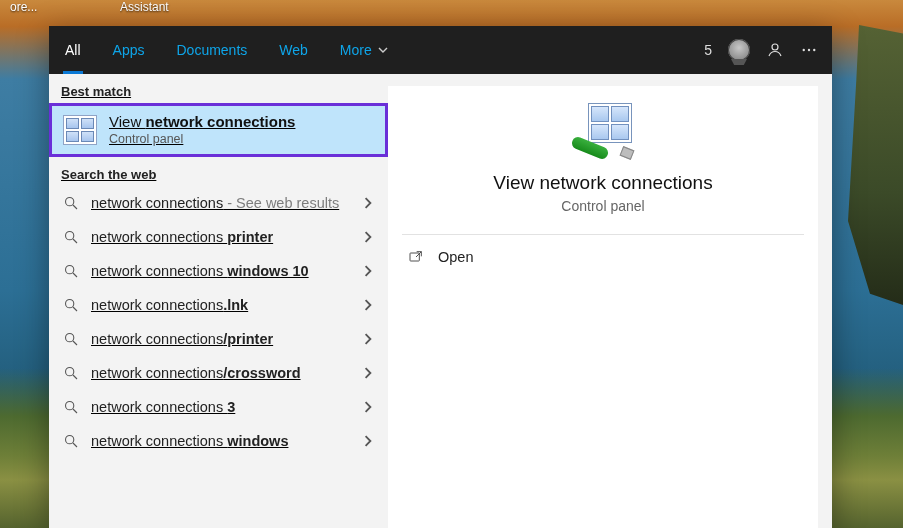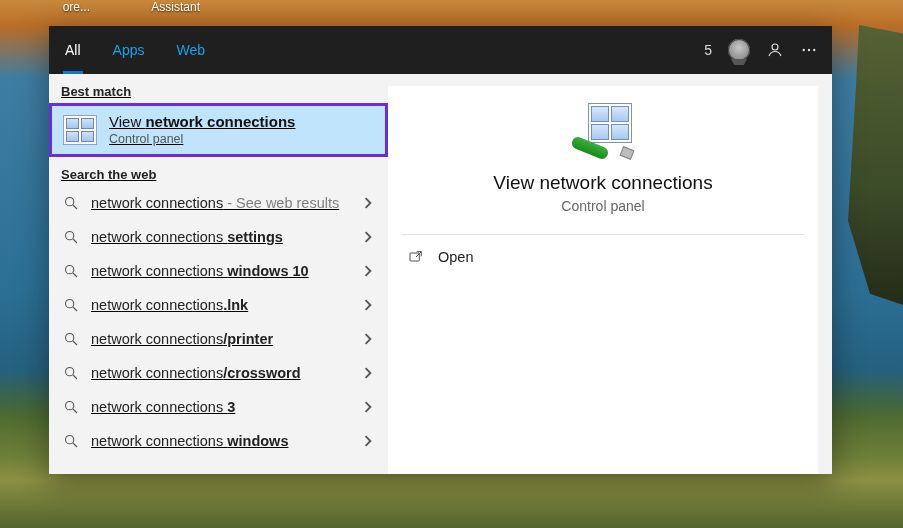--- a/index.html
+++ b/index.html
@@ -18,25 +18,25 @@
   .wallpaper::after{
     content:""; position:absolute; left:0; right:0; bottom:0; height:160px;
     background:linear-gradient(180deg,transparent 0%,#4d6a30 30%,#6e7f38 55%,#8a9043 70%,#55632e 100%);
   }
 
   .desktop-icons {
     position:absolute; top:0; left:0; display:flex; gap:30px; padding:0 10px;
   }
   .desktop-icon {
     color:#fff; font-size:12px; text-shadow:0 1px 2px rgba(0,0,0,.7);
-    text-align:right; width:80px; overflow:hidden; white-space:nowrap; text-overflow:ellipsis;
+    text-align:left; width:80px; overflow:hidden; white-space:nowrap; text-overflow:ellipsis;
   }
 
   .search-panel {
-    position:absolute; left:49px; top:26px; width:783px; height:448px;
+    position:absolute; left:49px; top:26px; width:783px; height:502px;
     background:#fff; box-shadow:0 8px 30px rgba(0,0,0,.4);
     display:flex; flex-direction:column;
   }
 
   .top-bar {
     height:48px; background:#1f1f1f; color:#ddd;
     display:flex; align-items:stretch; position:relative;
   }
   .tabs { display:flex; align-items:stretch; }
   .tab {
@@ -129,21 +129,30 @@
 <div class="desktop-icons">
   <div class="desktop-icon">ore...</div>
   <div class="desktop-icon">Assistant</div>
 </div>
 
 <div class="search-panel">
   <div class="top-bar">
     <div class="tabs">
       <div class="tab active">All</div>
       <div class="tab">Apps</div>
+      <div class="tab">Documents</div>
       <div class="tab">Web</div>
+      <div class="tab">
+        <span>More</span>
+        <span class="chev">
+          <svg width="10" height="10" viewBox="0 0 10 10">
+              <path d="M1 3l4 4 4-4" stroke="#ccc" stroke-width="1.4" fill="none"></path>
+            </svg>
+        </span>
+      </div>
     </div>
     <div class="top-right">
       <span class="reward-n">5</span>
       <span class="medal"></span>
       <span class="person-icon">
         <svg width="18" height="18" viewBox="0 0 24 24">
             <circle cx="12" cy="8" r="4" fill="none" stroke="#ddd" stroke-width="1.6"></circle>
             <path d="M4 20c1.5-4 5-6 8-6s6.5 2 8 6" fill="none" stroke="#ddd" stroke-width="1.6"></path>
           </svg>
       </span>
@@ -193,21 +202,21 @@
               </svg>
             </span>
           </div>
           <div class="web-item">
             <span class="search-ico">
               <svg width="16" height="16" viewBox="0 0 24 24">
                 <circle cx="10" cy="10" r="6.2" fill="none" stroke="#555" stroke-width="1.6"></circle>
                 <line x1="15" y1="15" x2="21" y2="21" stroke="#555" stroke-width="1.6"></line>
               </svg>
             </span>
-            <span class="web-text"><span>network connections </span><span class="bold">settings</span><span class="gray"></span></span>
+            <span class="web-text"><span>network connections </span><span class="bold">printer</span><span class="gray"></span></span>
             <span class="item-chev">
               <svg width="12" height="12" viewBox="0 0 10 10">
                 <path d="M3 1l4 4-4 4" stroke="#555" stroke-width="1.5" fill="none"></path>
               </svg>
             </span>
           </div>
           <div class="web-item">
             <span class="search-ico">
               <svg width="16" height="16" viewBox="0 0 24 24">
                 <circle cx="10" cy="10" r="6.2" fill="none" stroke="#555" stroke-width="1.6"></circle>

